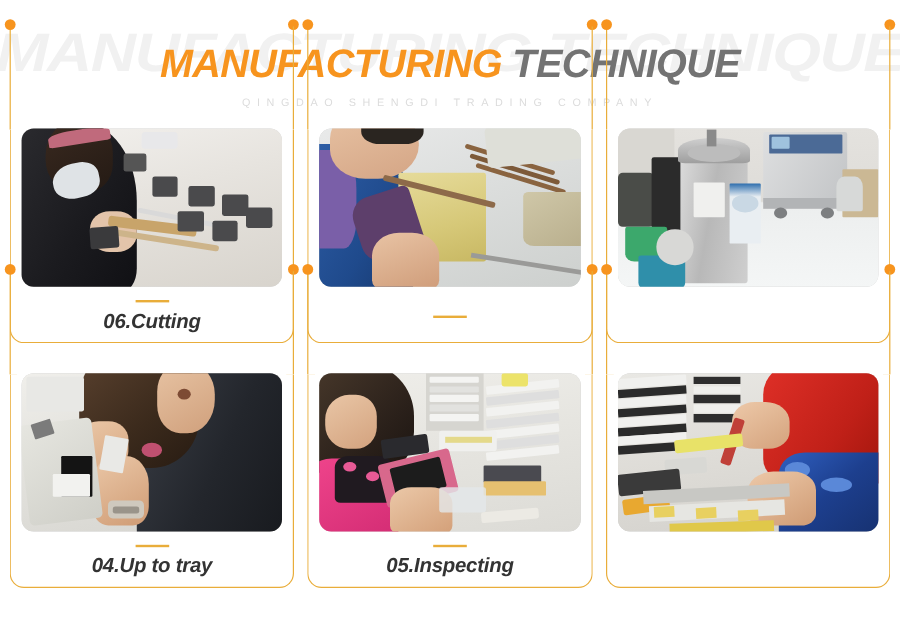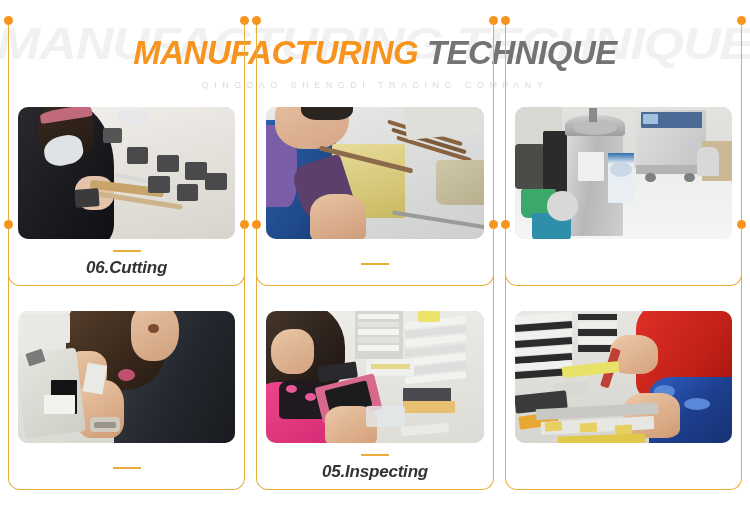--- a/index.html
+++ b/index.html
@@ -281,20 +281,21 @@
         <div class="ob" style="left:15%;top:52%;width:12%;height:26%;background:#141414;border-radius:1px;"></div>
         <div class="ob" style="left:12%;top:64%;width:14%;height:14%;background:#f2f2ef;border-radius:1px;"></div>
         <div class="ob" style="left:31%;top:40%;width:9%;height:22%;background:#e9e9e6;border-radius:1px;transform:rotate(10deg);"></div>
         <div class="ob" style="left:2%;top:2%;width:22%;height:22%;background:#e8e8e5;border-radius:2px;"></div>
         <div class="ob" style="left:4%;top:30%;width:8%;height:10%;background:#7b7b7b;border-radius:1px;transform:rotate(-18deg);"></div>
         <div class="ob" style="left:46%;top:44%;width:8%;height:9%;background:#c05070;border-radius:50%;"></div>
       </div>
     </div>
     <div class="caption">
       <span class="cap-dash"></span>
+      <span class="cap-text">04.Up to tray</span>
     </div>
   </div>
 
   <div class="card">
     <span class="dot dot-left"></span>
     <span class="dot dot-right"></span>
     <div class="photo">
       <div class="scene" style="background:linear-gradient(170deg,#efeeea 0%,#e6e5e0 45%,#dcdbd6 100%);">
         <div class="ob" style="left:41%;top:0%;width:22%;height:36%;background:#d6d5d0;"></div>
         <div class="ob" style="left:42%;top:2%;width:19%;height:4%;background:#f4f4f2;border-radius:1px;"></div>

